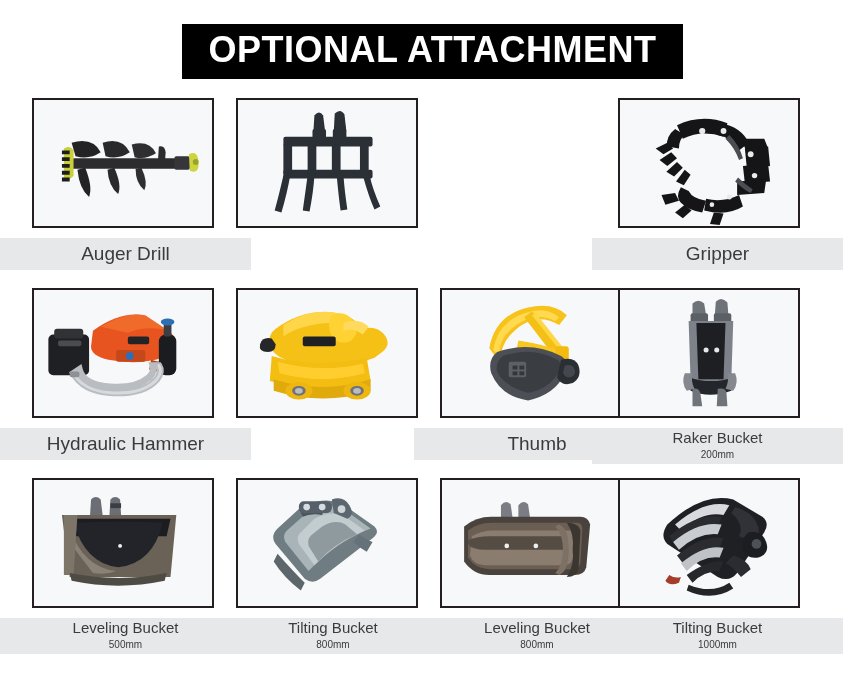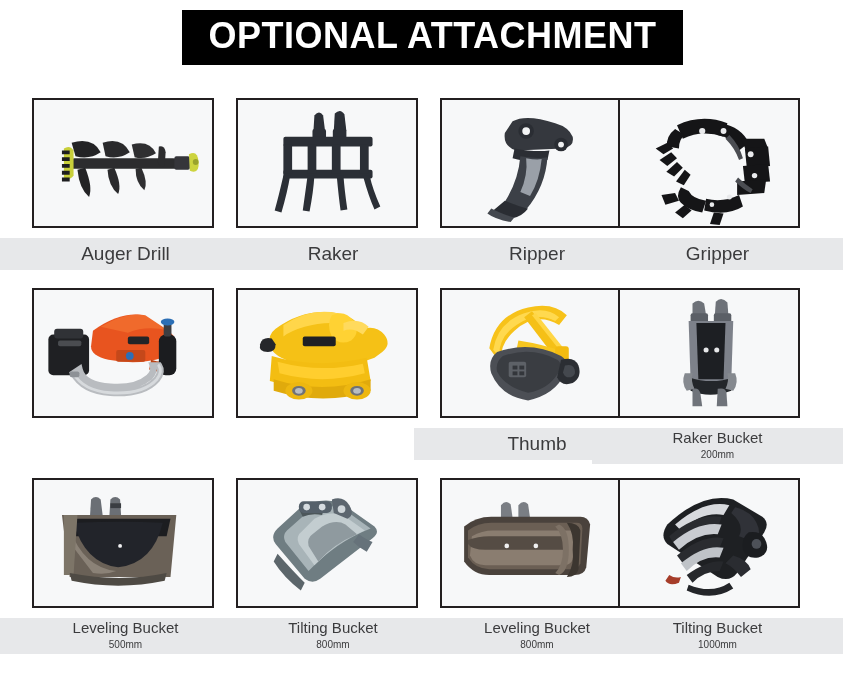--- a/index.html
+++ b/index.html
@@ -17,21 +17,21 @@
     position: relative;
     width: 865px;
     height: 692px;
     background: #ffffff;
   }
 
   
   .title-wrap {
     position: absolute;
     left: 0;
-    top: 8px;
+    top: 22px;
     width: 865px;
     height: 58px;
     display: flex;
     align-items: center;
     justify-content: center;
   }
   .title-bar {
     background: #000000;
     padding: 6px 26px 9px 26px;
     display: flex;
@@ -181,47 +181,22 @@
               <rect x="71" y="46" width="9" height="30"></rect>
               <rect x="96" y="46" width="9" height="30"></rect>
               <rect x="125" y="46" width="9" height="30"></rect>
               <path d="M46 78 q-5 22 -9 36 l7 2 q6 -20 9 -38 z"></path>
               <path d="M71 78 q-3 22 -5 36 l7 1 q4 -20 5 -37 z"></path>
               <path d="M101 78 q2 22 4 36 l7 -1 q-3 -20 -4 -35 z"></path>
               <path d="M128 78 q6 22 12 35 l6 -3 q-8 -18 -11 -32 z"></path>
             </g>
           </svg>
         </div>
-        <div class="label-band">
-          <div class="label-text">Raker</div>
-        </div>
-      </div>
-
-      <div class="cell cell-2">
-        <div class="card">
-          <svg viewBox="0 0 182 130">
-            <rect x="0" y="0" width="182" height="130" fill="#f7f8f9"></rect>
-            <g>
-              <path d="M72 22 q14 -8 44 2 q14 4 18 14 q2 10 -10 12 l-48 2 q-14 -4 -12 -18 z" fill="#35383e"></path>
-              <circle cx="86" cy="32" r="8" fill="#2a2d33"></circle>
-              <circle cx="86" cy="32" r="4" fill="#f2f3f4"></circle>
-              <circle cx="122" cy="46" r="7" fill="#2a2d33"></circle>
-              <circle cx="122" cy="46" r="3" fill="#f0f1f2"></circle>
-              <path d="M74 50 q22 4 36 2 l-2 10 q-20 3 -36 -2 z" fill="#2b2e34"></path>
-              <path d="M80 58 q18 3 28 1 q-2 30 -22 54 l-22 -8 q14 -22 16 -47 z" fill="#3c4047"></path>
-              <path d="M86 60 q10 2 16 1 q-2 22 -12 38 l-10 -4 q8 -18 6 -35 z" fill="#9aa0a8"></path>
-              <path d="M64 104 q20 8 24 8 q-6 8 -16 10 q-12 -2 -20 -8 z" fill="#2a2d33"></path>
-              <path d="M50 112 q16 8 24 9 l-4 5 q-16 -3 -24 -9 z" fill="#44484f"></path>
-            </g>
-          </svg>
-        </div>
-        <div class="label-band">
-          <div class="label-text">Ripper</div>
-        </div>
-      </div>
+      </div>
+
 
       <div class="cell cell-3">
         <div class="card">
           <svg viewBox="0 0 182 130">
             <rect x="0" y="0" width="182" height="130" fill="#f7f8f9"></rect>
             <g fill="#151517">
               <path d="M58 26 q26 -12 52 -2 l-4 14 q-22 -8 -42 2 z"></path>
               <path d="M56 30 q-10 8 -8 18 l12 2 q0 -10 6 -14 z"></path>
               <path d="M48 44 l-12 6 l8 6 l10 -6 z"></path>
               <path d="M52 54 l-12 8 l8 6 l10 -8 z"></path>
@@ -276,20 +251,23 @@
               <path d="M120 72 q12 4 18 0 l-2 10 q-10 4 -18 0 z" fill="#bc4417"></path>
               <rect x="128" y="46" width="18" height="42" rx="7" fill="#1b1c1f"></rect>
               <rect x="133" y="34" width="8" height="14" rx="2" fill="#3c3e42"></rect>
               <ellipse cx="137" cy="33" rx="7" ry="3.5" fill="#2c6fb5"></ellipse>
               <path d="M40 86 q10 18 38 20 q34 2 48 -14 q6 -8 2 -14 l-6 0 q2 6 -4 12 q-14 12 -40 10 q-28 -2 -32 -18 z" fill="none" stroke="#b9bcc0" stroke-width="7" stroke-linecap="round"></path>
               <path d="M40 86 q10 18 38 20 q34 2 48 -14 q6 -8 2 -14" fill="none" stroke="#d7dadd" stroke-width="3" stroke-linecap="round"></path>
               <rect x="36" y="84" width="10" height="6" rx="2" fill="#8d9196"></rect>
             </g>
           </svg>
         </div>
+        <div class="label-band">
+          <div class="label-text">Hydraulic Hammer</div>
+        </div>
       </div>
 
       <div class="cell cell-1">
         <div class="card">
           <svg viewBox="0 0 182 130">
             <rect x="0" y="0" width="182" height="130" fill="#f7f8f9"></rect>
             <g>
               <path d="M38 40 q30 -22 64 -16 q18 4 26 16 q14 -4 22 6 q8 10 -2 18 l-8 6 q-34 14 -78 6 q-28 -6 -30 -20 q-2 -10 6 -16 z" fill="#f5c116"></path>
               <path d="M46 36 q28 -18 56 -12 q16 4 22 14 q-30 -8 -56 0 q-14 4 -22 10 z" fill="#ffd64a"></path>
               <path d="M96 26 q14 -6 22 6 q8 12 -2 20 q-12 6 -20 -4 q-6 -12 0 -22 z" fill="#ffd233"></path>

